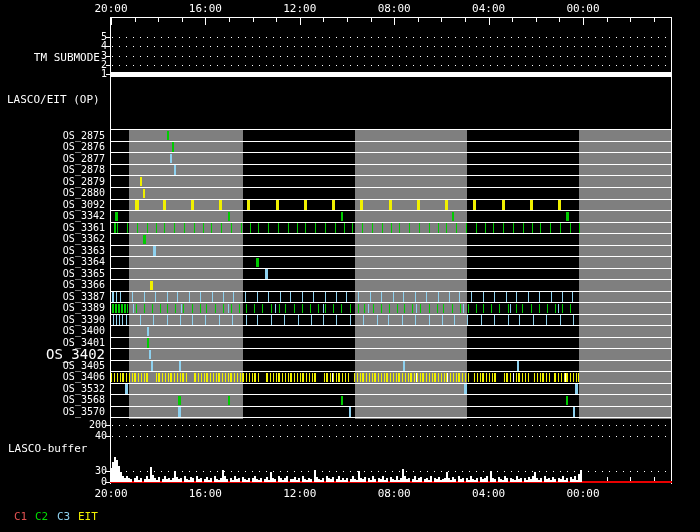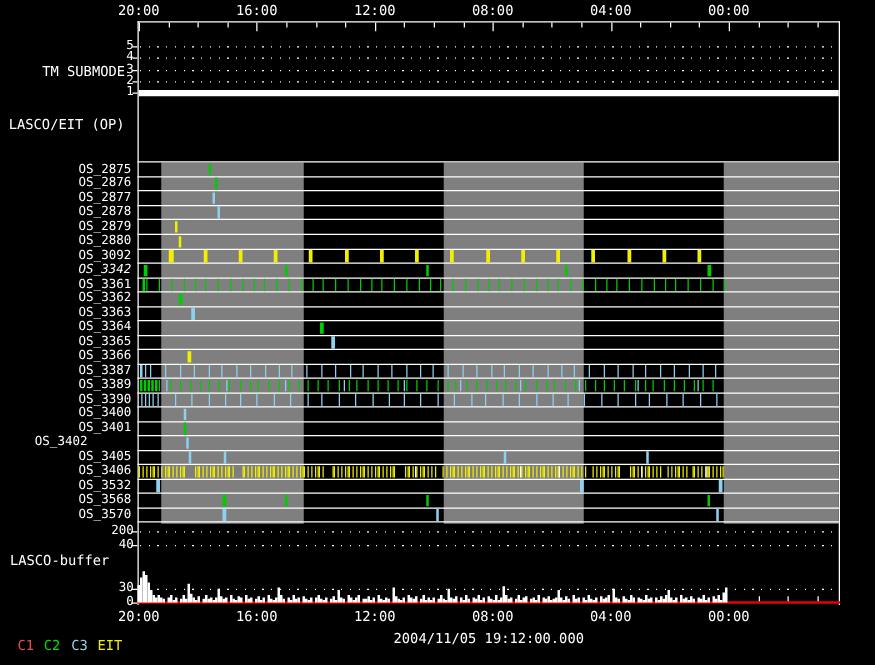--- a/index.html
+++ b/index.html
@@ -11,21 +11,20 @@
   .c{text-align:center;transform:translateX(-50%);}
   .dots{position:absolute;height:1px;background-image:repeating-linear-gradient(to right,#fff 0 1px,transparent 1px 7px);}
 </style>
 </head>
 <body>
 
 <div id="fig">
   <span class="txt r" style="right:600px;top:52px;">TM SUBMODE</span>
   <span class="txt" style="left:7px;top:94px;">LASCO/EIT (OP)</span>
   <span class="txt" style="left:8px;top:443px;">LASCO-buffer</span>
-  <span class="txt c" style="left:391px;top:505px;">2004/11/05 19:12:00.000</span>
 <div class="abs" style="left: 110px; top: 17px; width: 1px; height: 467px; background: rgb(255, 255, 255);"></div>
     <div class="abs" style="left: 671px; top: 17px; width: 1px; height: 467px; background: rgb(255, 255, 255);"></div>
     <div class="abs" style="left: 110px; top: 17px; width: 562px; height: 1px; background: rgb(255, 255, 255);"></div>
     <div class="abs" style="left: 111px; top: 18px; width: 1px; height: 7px; background: rgb(255, 255, 255);"></div>
     <div class="abs" style="left: 134.6px; top: 18px; width: 1px; height: 4px; background: rgb(255, 255, 255);"></div>
     <div class="abs" style="left: 158.2px; top: 18px; width: 1px; height: 4px; background: rgb(255, 255, 255);"></div>
     <div class="abs" style="left: 181.8px; top: 18px; width: 1px; height: 4px; background: rgb(255, 255, 255);"></div>
     <div class="abs" style="left: 205.4px; top: 18px; width: 1px; height: 7px; background: rgb(255, 255, 255);"></div>
     <div class="abs" style="left: 229px; top: 18px; width: 1px; height: 4px; background: rgb(255, 255, 255);"></div>
     <div class="abs" style="left: 252.6px; top: 18px; width: 1px; height: 4px; background: rgb(255, 255, 255);"></div>
@@ -124,21 +123,21 @@
     <div class="abs" style="left: 304px; top: 200.02px; width: 3px; height: 9.52px; background: rgb(240, 240, 0);"></div>
     <div class="abs" style="left: 332px; top: 200.02px; width: 3px; height: 9.52px; background: rgb(240, 240, 0);"></div>
     <div class="abs" style="left: 360px; top: 200.02px; width: 3px; height: 9.52px; background: rgb(240, 240, 0);"></div>
     <div class="abs" style="left: 389px; top: 200.02px; width: 3px; height: 9.52px; background: rgb(240, 240, 0);"></div>
     <div class="abs" style="left: 417px; top: 200.02px; width: 3px; height: 9.52px; background: rgb(240, 240, 0);"></div>
     <div class="abs" style="left: 445px; top: 200.02px; width: 3px; height: 9.52px; background: rgb(240, 240, 0);"></div>
     <div class="abs" style="left: 473px; top: 200.02px; width: 3px; height: 9.52px; background: rgb(240, 240, 0);"></div>
     <div class="abs" style="left: 502px; top: 200.02px; width: 3px; height: 9.52px; background: rgb(240, 240, 0);"></div>
     <div class="abs" style="left: 530px; top: 200.02px; width: 3px; height: 9.52px; background: rgb(240, 240, 0);"></div>
     <div class="abs" style="left: 558px; top: 200.02px; width: 3px; height: 9.52px; background: rgb(240, 240, 0);"></div>
-    <span class="txt r" style="right: 595px; top: 211.14px; font-size: 10px; line-height: 10px; font-style: italic;">OS_3342</span>
+    <span class="txt r" style="right: 595px; top: 211.14px; font-size: 10px; line-height: 10px;">OS_3342</span>
     <div class="abs" style="left: 115px; top: 211.54px; width: 3px; height: 9.52px; background: rgb(0, 204, 0);"></div>
     <div class="abs" style="left: 228px; top: 211.54px; width: 2px; height: 9.52px; background: rgb(0, 204, 0);"></div>
     <div class="abs" style="left: 341px; top: 211.54px; width: 2px; height: 9.52px; background: rgb(0, 204, 0);"></div>
     <div class="abs" style="left: 452px; top: 211.54px; width: 2px; height: 9.52px; background: rgb(0, 204, 0);"></div>
     <div class="abs" style="left: 566px; top: 211.54px; width: 3px; height: 9.52px; background: rgb(0, 204, 0);"></div>
     <span class="txt r" style="right: 595px; top: 222.66px; font-size: 10px; line-height: 10px;">OS_3361</span>
     <div class="abs" style="left: 117.4px; top: 223.06px; width: 1px; height: 9.52px; background: rgb(0, 204, 0);"></div>
     <div class="abs" style="left: 127.1px; top: 223.06px; width: 1px; height: 9.52px; background: rgb(0, 204, 0);"></div>
     <div class="abs" style="left: 136.8px; top: 223.06px; width: 1px; height: 9.52px; background: rgb(0, 204, 0);"></div>
     <div class="abs" style="left: 146.5px; top: 223.06px; width: 1px; height: 9.52px; background: rgb(0, 204, 0);"></div>
@@ -353,21 +352,21 @@
     <div class="abs" style="left: 559.6px; top: 315.22px; width: 1px; height: 9.52px; background: rgb(142, 209, 239);"></div>
     <div class="abs" style="left: 573px; top: 315.22px; width: 1px; height: 9.52px; background: rgb(142, 209, 239);"></div>
     <div class="abs" style="left: 113px; top: 315.22px; width: 1px; height: 9.52px; background: rgb(142, 209, 239);"></div>
     <div class="abs" style="left: 116px; top: 315.22px; width: 1px; height: 9.52px; background: rgb(142, 209, 239);"></div>
     <div class="abs" style="left: 119px; top: 315.22px; width: 1px; height: 9.52px; background: rgb(142, 209, 239);"></div>
     <div class="abs" style="left: 122px; top: 315.22px; width: 1px; height: 9.52px; background: rgb(142, 209, 239);"></div>
     <span class="txt r" style="right: 595px; top: 326.34px; font-size: 10px; line-height: 10px;">OS_3400</span>
     <div class="abs" style="left: 147px; top: 326.74px; width: 2px; height: 9.52px; background: rgb(142, 209, 239);"></div>
     <span class="txt r" style="right: 595px; top: 337.86px; font-size: 10px; line-height: 10px;">OS_3401</span>
     <div class="abs" style="left: 147px; top: 338.26px; width: 2px; height: 9.52px; background: rgb(0, 204, 0);"></div>
-    <span class="txt r" style="right: 630px; top: 349.38px; font-size: 10px; line-height: 10px;">OS_3402</span>
+    <span class="txt r" style="right: 595px; top: 349.38px; font-size: 14px; line-height: 10px;">OS_3402</span>
     <div class="abs" style="left: 149px; top: 349.78px; width: 2px; height: 9.52px; background: rgb(142, 209, 239);"></div>
     <span class="txt r" style="right: 595px; top: 360.9px; font-size: 10px; line-height: 10px;">OS_3405</span>
     <div class="abs" style="left: 151px; top: 361.3px; width: 2px; height: 9.52px; background: rgb(142, 209, 239);"></div>
     <div class="abs" style="left: 179px; top: 361.3px; width: 2px; height: 9.52px; background: rgb(142, 209, 239);"></div>
     <div class="abs" style="left: 403px; top: 361.3px; width: 2px; height: 9.52px; background: rgb(142, 209, 239);"></div>
     <div class="abs" style="left: 517px; top: 361.3px; width: 2px; height: 9.52px; background: rgb(142, 209, 239);"></div>
     <span class="txt r" style="right: 595px; top: 372.42px; font-size: 10px; line-height: 10px;">OS_3406</span>
     <div class="abs" style="left: 111.4px; top: 372.82px; width: 1px; height: 9.52px; background: rgb(240, 240, 0);"></div>
     <div class="abs" style="left: 114.1px; top: 372.82px; width: 1px; height: 9.52px; background: rgb(240, 240, 0);"></div>
     <div class="abs" style="left: 116.8px; top: 372.82px; width: 1px; height: 9.52px; background: rgb(240, 240, 0);"></div>

